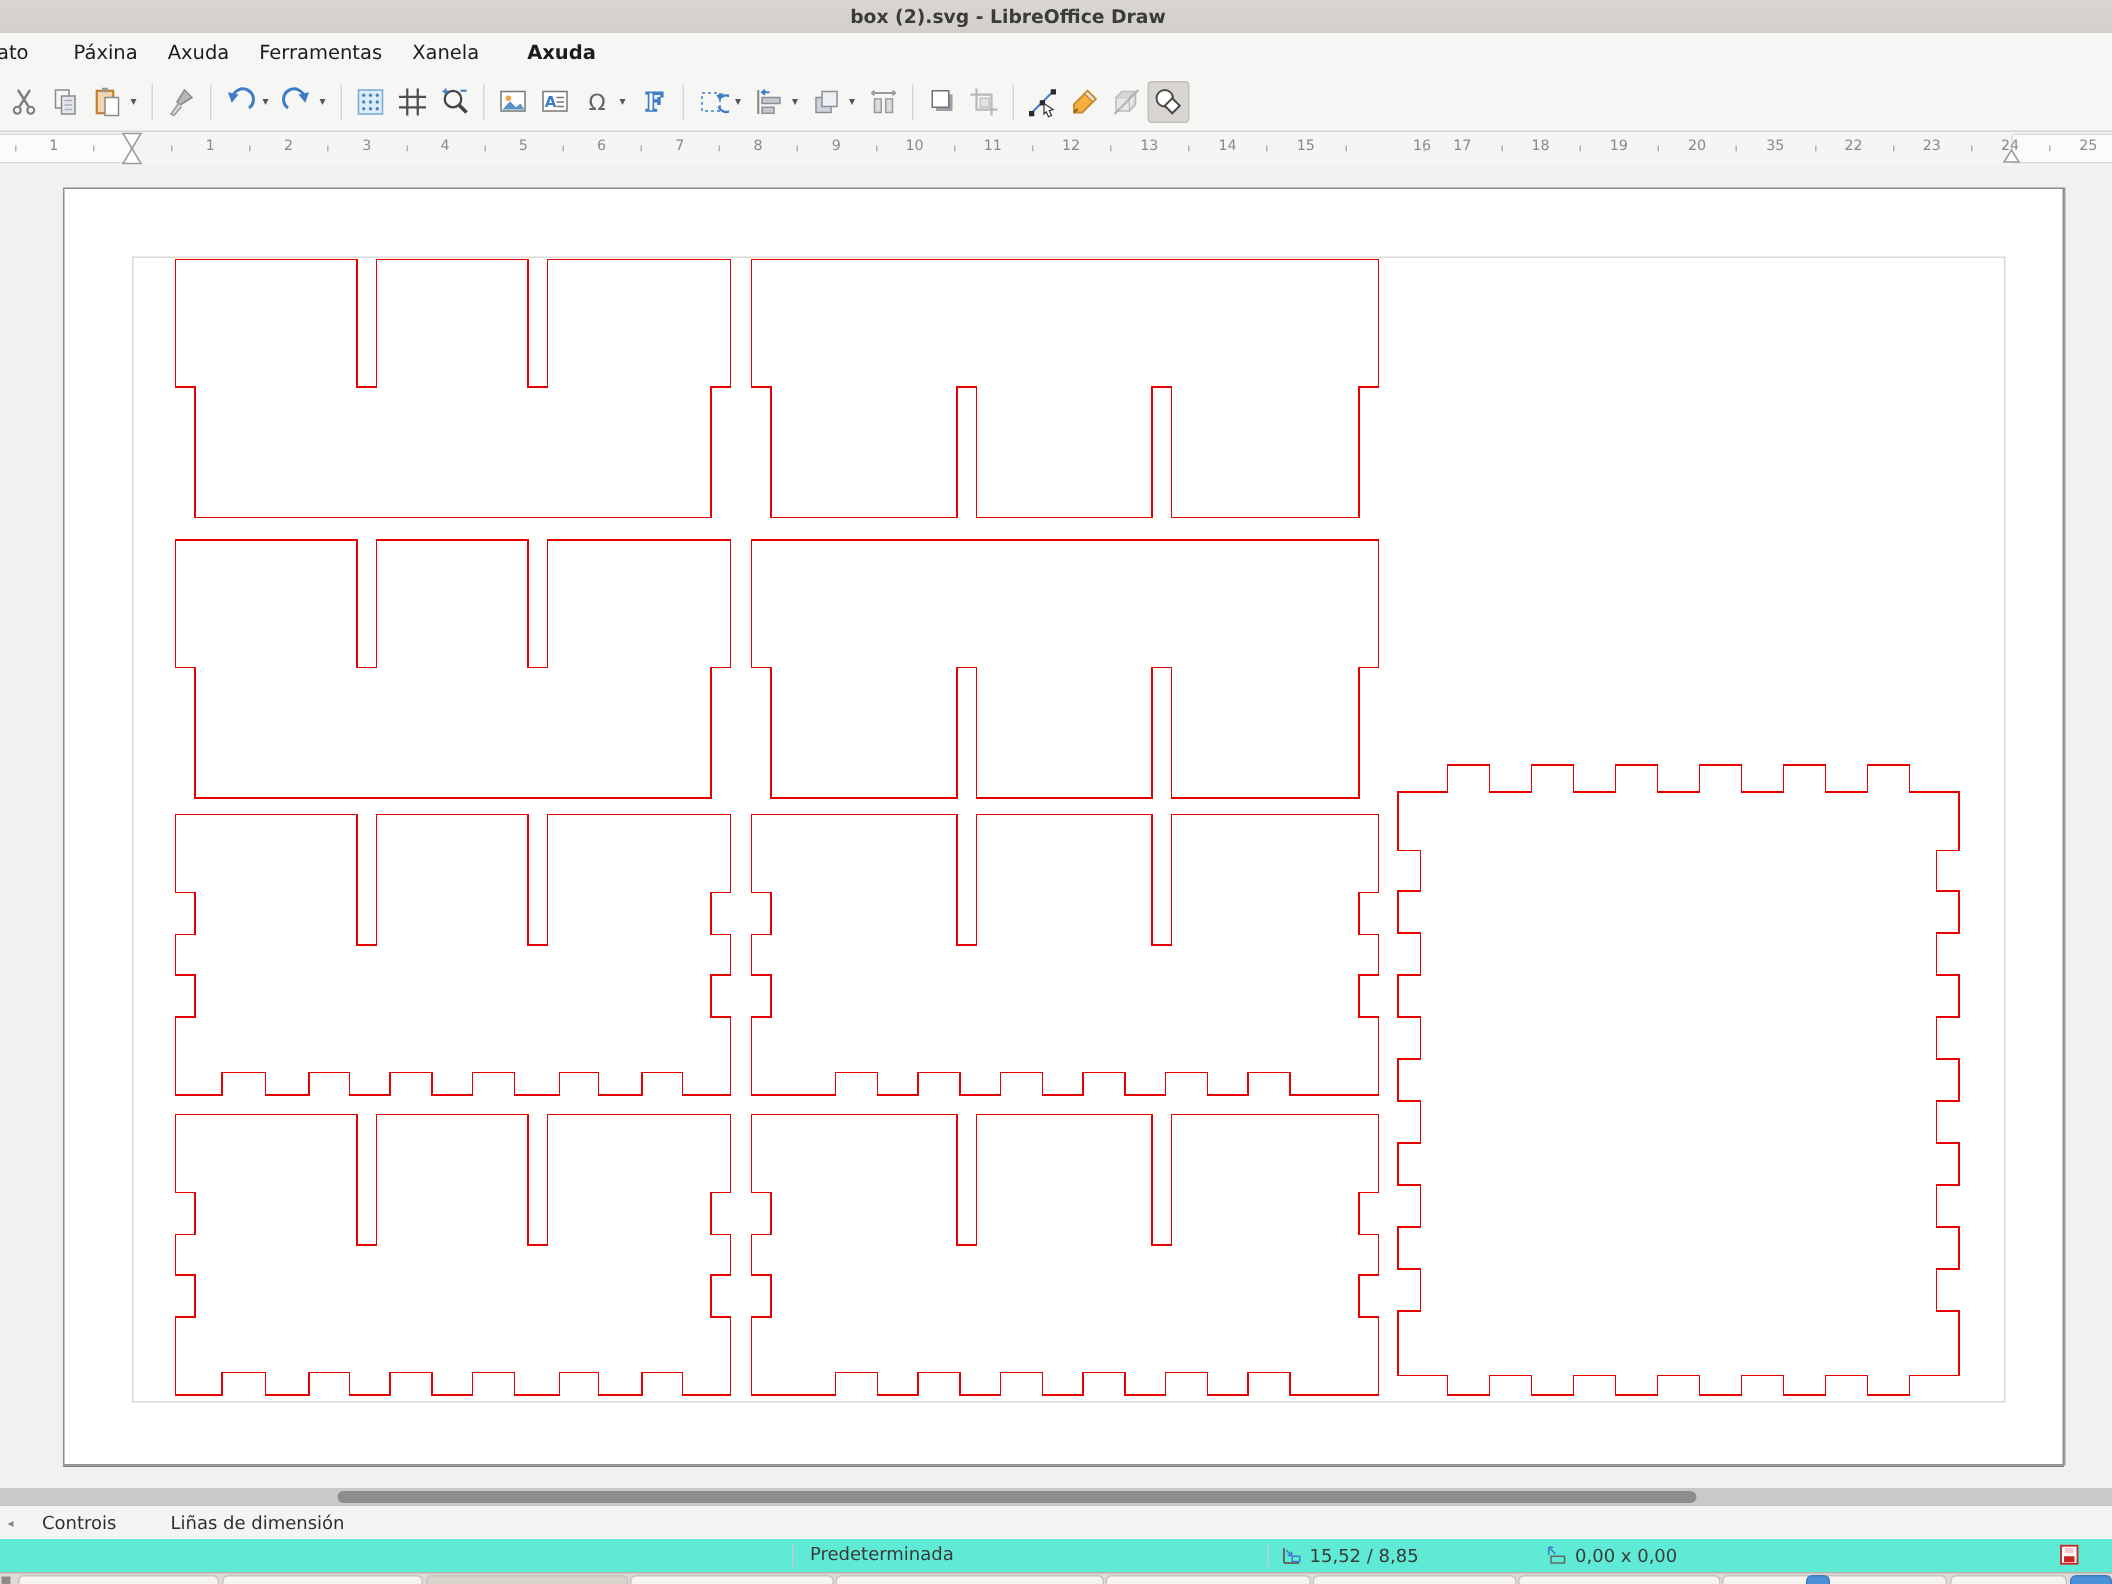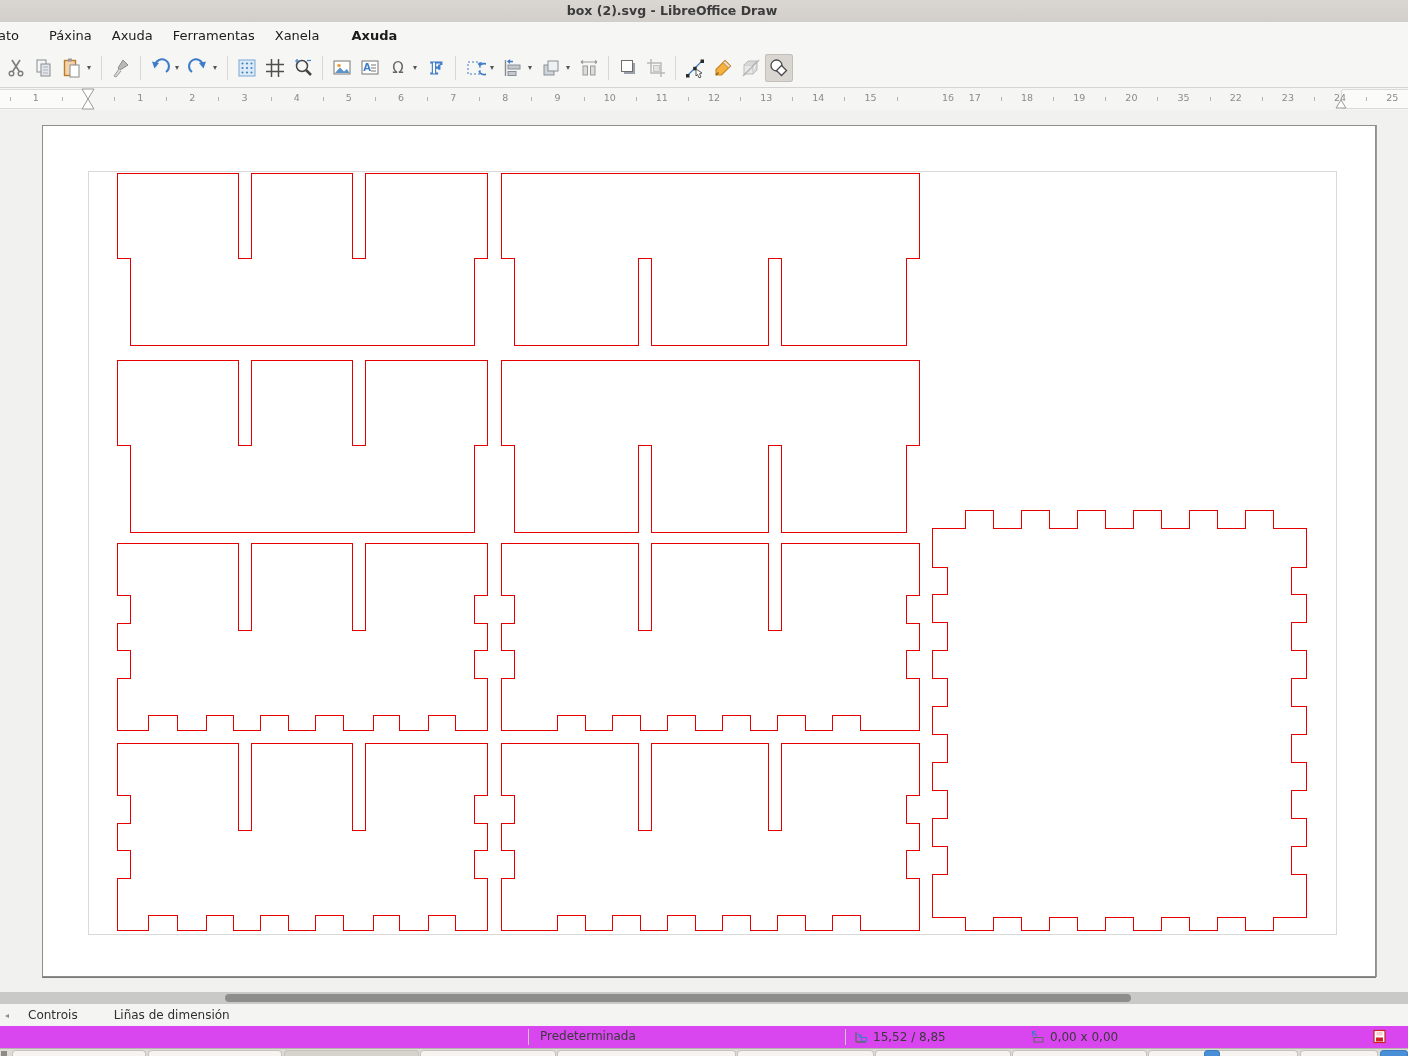--- a/index.html
+++ b/index.html
@@ -21,21 +21,21 @@
   .ruler .tick{position:absolute;top:9px;width:1px;height:4px;background:#b4b4b2;}
   .canvas{position:absolute;left:0;top:110px;width:1408px;height:882px;background:#f1f1ef;overflow:hidden;}
   .page{position:absolute;left:42px;top:15px;width:1334px;height:852px;background:#ffffff;border:1px solid #8e8e8e;box-shadow:0 1px 0 #7a7a7a,1px 0 0 #9a9a9a;box-sizing:border-box;}
   .marginbox{position:absolute;left:45px;top:45px;width:1247px;height:762px;border:1px solid #d9d9d9;}
   .canvas svg.shapes{position:absolute;left:0;top:0;}
   .hscroll{position:absolute;left:0;top:992px;width:1408px;height:12px;background:#c9c9c7;}
   .hscroll .thumb{position:absolute;left:225px;top:2px;width:906px;height:8px;background:#8d8d8b;border-radius:4px;}
   .layerbar{position:absolute;left:0;top:1004px;width:1408px;height:22px;background:#f4f4f2;border-bottom:1px solid #bdbcba;display:flex;align-items:center;}
   .layer-scroller{width:14px;font-size:8px;color:#8a8a8a;text-align:center;}
   .layer-tab{font-size:12px;color:#2f2f2f;padding:3px 14px;white-space:nowrap;}
-  .statusbar{position:absolute;left:0;top:1026px;width:1408px;height:22px;background:#d946ef;display:flex;align-items:center;font-size:12px;color:#3a3a3a;}
+  .statusbar{position:absolute;left:0;top:1026px;width:1408px;height:22px;background:#5eead4;display:flex;align-items:center;font-size:12px;color:#3a3a3a;}
   .sb-sep{position:absolute;top:3px;width:1px;height:16px;background:#c9c8c6;}
   .sb-item{position:absolute;top:3px;display:flex;align-items:center;gap:5px;white-space:nowrap;}
   .taskbar{position:absolute;left:0;top:1048px;width:1408px;height:8px;background:#dedbd6;border-top:1px solid #b5b2ae;}
   .tseg{position:absolute;top:1px;height:8px;border:1px solid #c6c3bf;border-bottom:none;border-radius:4px 4px 0 0;background:#f5f4f1;box-sizing:border-box;}
   .tseg.dark{background:#d6d2cc;}
   .tseg.blue{background:#4a90d9;border-color:#3a7bc0;}
   .tnotch{position:absolute;left:1px;top:2px;width:6px;height:6px;background:#8d8b88;}
 </style>
 </head>
 <body>

